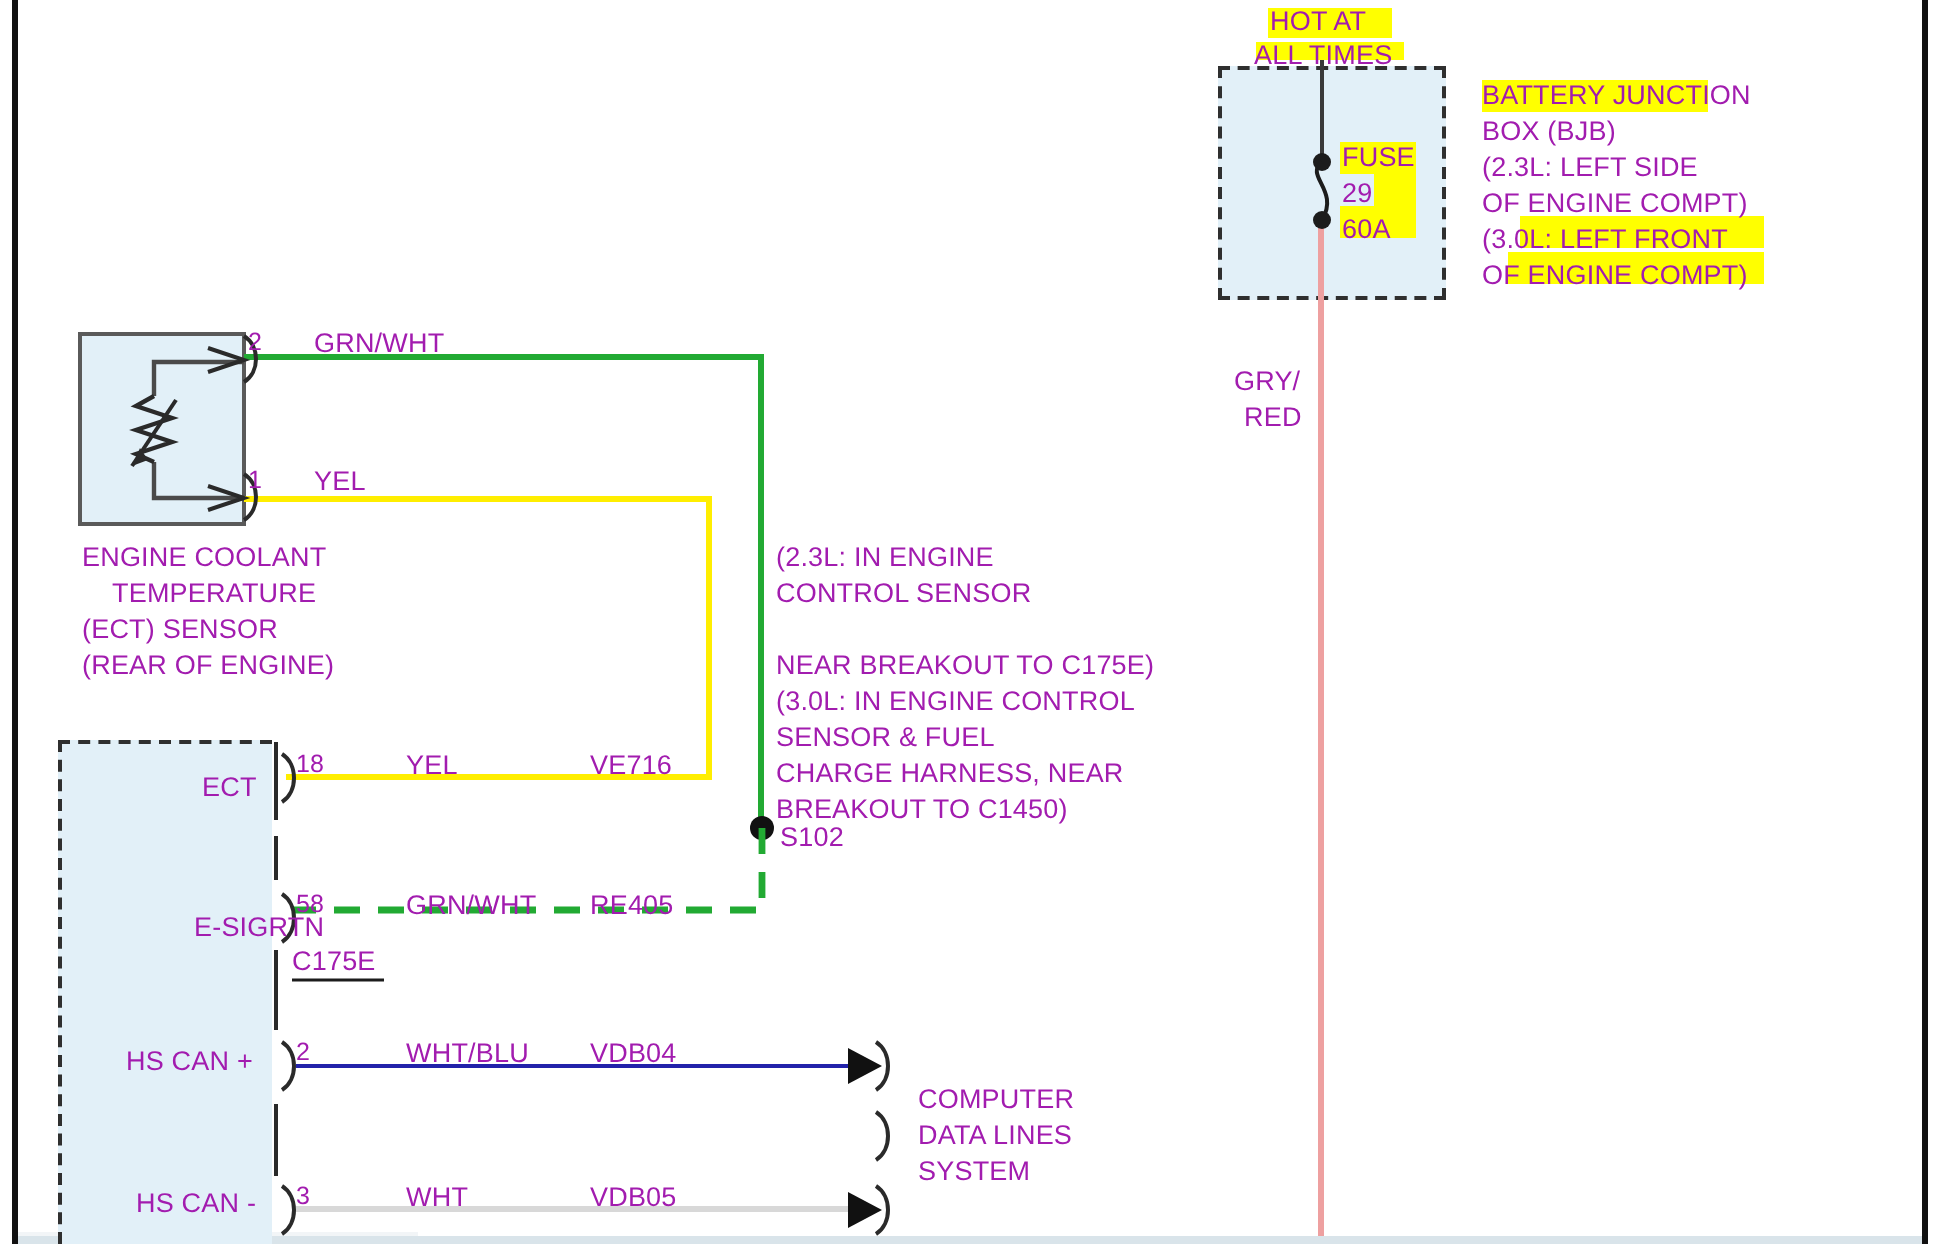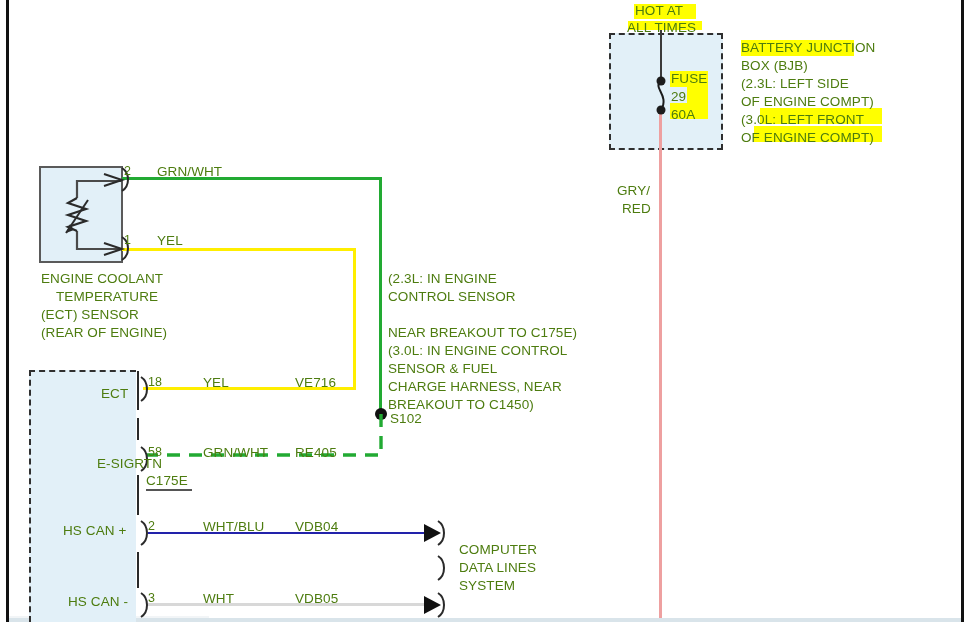--- a/index.html
+++ b/index.html
@@ -30,21 +30,21 @@
   }
   .frame-bottom-shade{
     position:absolute; left:9px; top:616px; width:200px; height:2px;
     background:#f2f5f7;
   }
 
   
   .t{
     position:absolute;
     font-size:13.5px;
-    color:#4d7c0f;
+    color:#a21caf;
     line-height:18.5px;
     white-space:pre;
     letter-spacing:0.1px;
   }
   .t.num{font-size:12.5px;}
 
   
   .hl{
     position:absolute;
     background:#ffff00;

